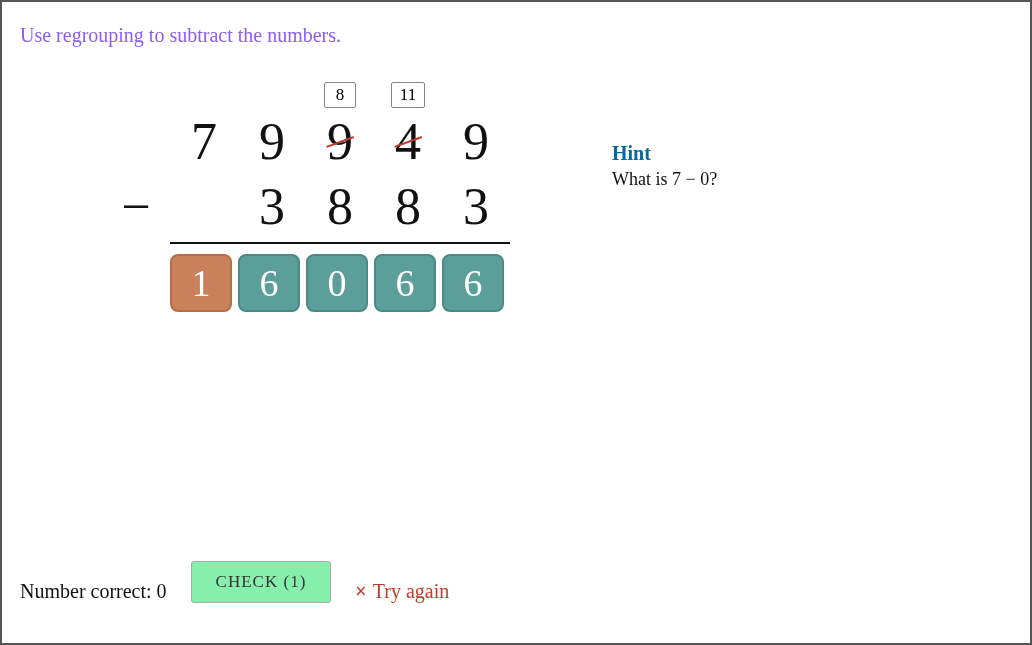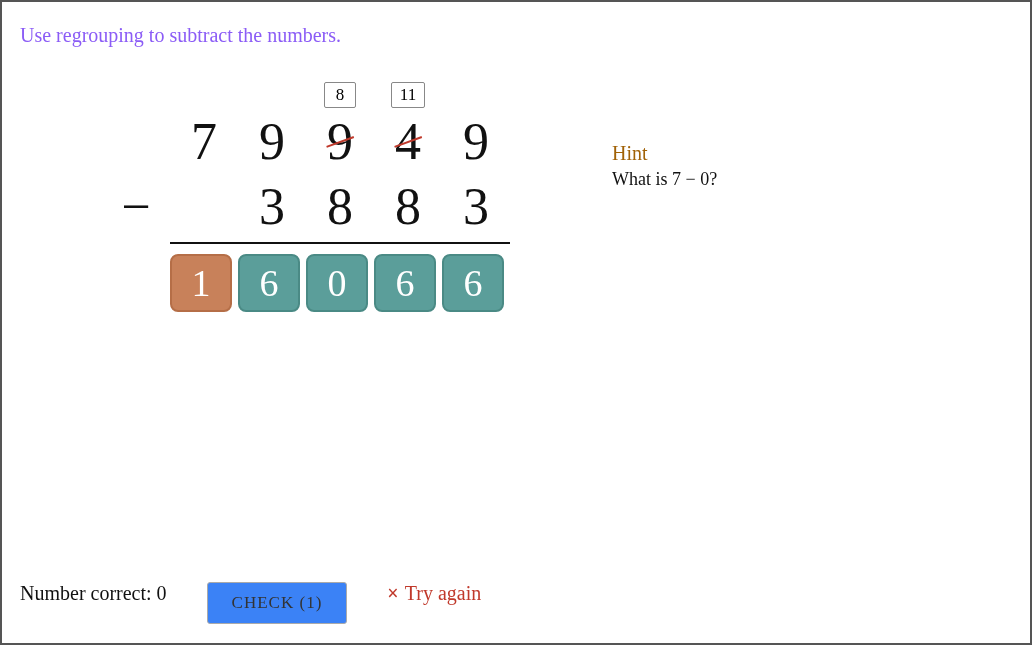--- a/index.html
+++ b/index.html
@@ -142,51 +142,51 @@
 
     
     .hint-box {
       position: absolute;
       top: 140px;
       left: 610px;
     }
 
     .hint-title {
       font-size: 20px;
-      font-weight: normal;
-      color: #a16207;
+      font-weight: bold;
+      color: #0369a1;
       font-family: 'Georgia', serif;
       margin-bottom: 4px;
     }
 
     .hint-text {
       font-size: 18px;
       color: #111;
       font-family: 'Georgia', serif;
       text-align: right;
     }
 
     
     .bottom-bar {
       position: absolute;
-      bottom: 19px;
+      bottom: 40px;
       left: 18px;
       display: flex;
-      align-items: flex-start;
-      gap: 40px;
+      align-items: flex-end;
+      gap: 24px;
     }
 
     .number-correct {
       font-size: 20px;
       font-family: 'Georgia', serif;
       color: #111;
     }
 
     .check-button {
-      background: #3b82f6;
+      background: #86efac;
       border: 1.5px solid #aaa;
       padding: 10px 24px;
       font-size: 17px;
       font-family: 'Georgia', serif;
       letter-spacing: 1px;
       cursor: pointer;
       border-radius: 3px;
       color: #333;
     }
 

